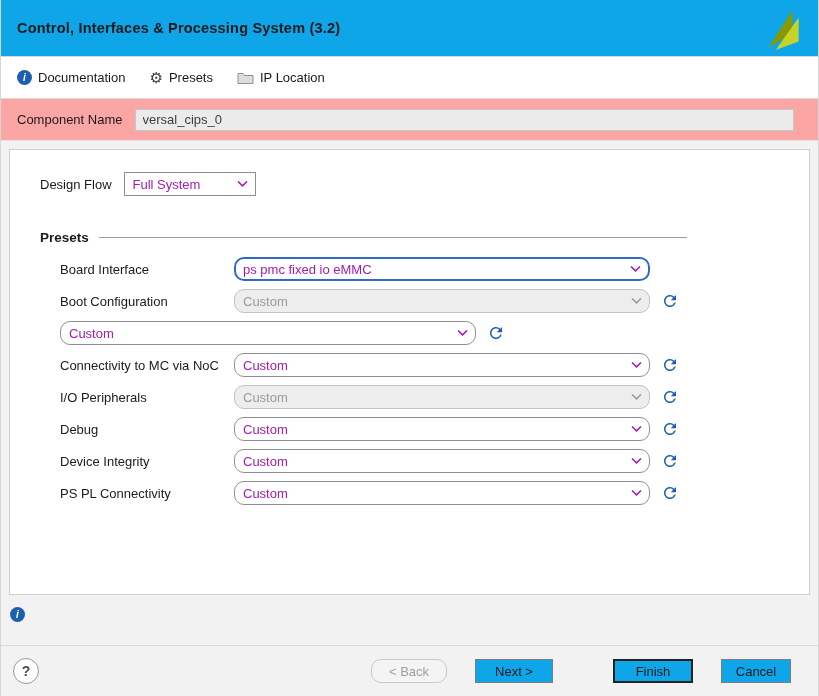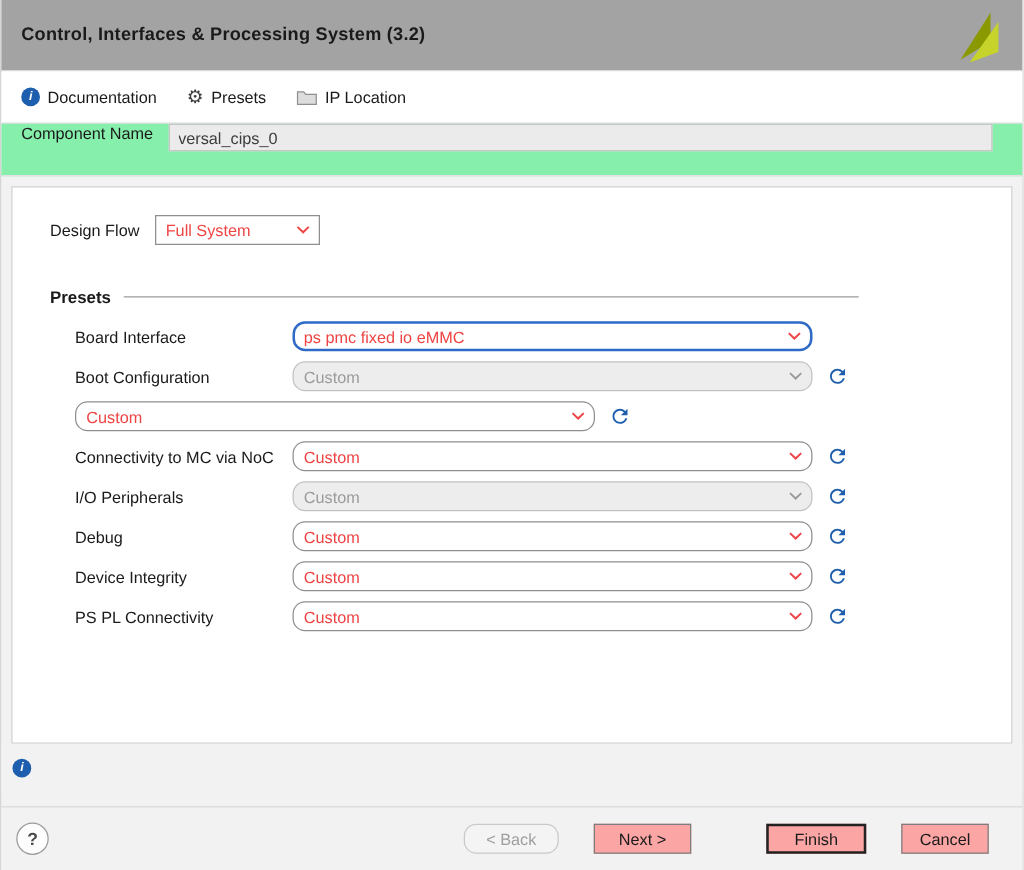--- a/index.html
+++ b/index.html
@@ -6,42 +6,42 @@
   html,body { background:#ffffff; }
   body { font-family: "Liberation Sans", sans-serif; }
   .window{
     position:relative; width:819px; height:696px;
     background:#f2f2f2; color:#1a1a1a; font-size:13px;
     border-left:1px solid #d6d6d6; border-right:1px solid #d6d6d6;
     overflow:hidden;
   }
   
   .titlebar{
-    height:57px; background:#a3a3a3; border-bottom:1px solid #d9d9d9;
+    height:57px; background:#0ea5e9; border-bottom:1px solid #d9d9d9;
     display:flex; align-items:center; justify-content:space-between;
     padding:0 14px 0 16px;
   }
   .title{ font-size:14.5px; font-weight:bold; letter-spacing:.2px; }
   .logo{ width:42px; height:46px; }
   
   .toolbar{
     height:42px; background:#ffffff; border-bottom:1px solid #d9d9d9;
     display:flex; align-items:center; gap:24px; padding:0 16px;
   }
   .tool-item{ display:flex; align-items:center; gap:6px; cursor:pointer; }
   .info-badge{
     width:15px; height:15px; border-radius:50%; background:#1d5fae; color:#fff;
     font-size:10px; font-weight:bold; font-style:italic;
     display:inline-flex; align-items:center; justify-content:center; flex:0 0 auto;
   }
   .gear{ font-size:15px; color:#3c3c3c; line-height:1; }
   
   .component-row{
-    height:42px; background:#86efac; border-bottom:1px solid #e2e2e2;
-    display:flex; padding:0 24px 0 16px;
+    height:42px; background:#fca5a5; border-bottom:1px solid #e2e2e2;
+    display:flex; align-items:center; padding:0 24px 0 16px;
   }
   .component-row label{ margin-right:12px; white-space:nowrap; }
   .component-input{
     flex:1; height:22px; background:#ebebeb; border:1px solid #c6c6c6;
     color:#3d3d3d; font-size:13px; font-family:"Liberation Sans",sans-serif;
     padding:0 7px; outline:none;
   }
   
   .main-area{ padding:8px 8px 0 8px; }
   .panel{
@@ -53,21 +53,21 @@
     display:flex; align-items:center; gap:10px;
     margin:34px 0 8px 30px; width:647px;
     font-weight:bold; font-size:13.5px;
   }
   .presets-header .rule{ flex:1; border-top:1px solid #9b9b9b; height:0; }
   .preset-row{ display:flex; align-items:center; height:32px; margin-left:50px; }
   .row-label{ width:174px; flex:0 0 174px; }
   
   .dropdown{
     position:relative; height:24px; background:#ffffff;
-    border:1px solid #8f8f8f; color:#ef4444;
+    border:1px solid #8f8f8f; color:#a21caf;
     display:flex; align-items:center; padding:0 24px 0 8px; cursor:pointer;
   }
   .dropdown.small{ width:132px; }
   .dropdown.wide{ width:416px;border-radius:10px; }
   .dropdown .chevron{ position:absolute; right:7px; top:50%; transform:translateY(-50%); display:flex; }
   .dropdown.focused{ border:2px solid #2f6bc6; padding-left:7px; }
   .dropdown.disabled{ background:#ededed; border-color:#c2c2c2; color:#9b9b9b; cursor:default; }
   .dd-value{ white-space:nowrap; overflow:hidden; }
   
   .refresh-btn{
@@ -88,21 +88,21 @@
     padding:0 27px 0 12px;
   }
   .help-btn{
     width:26px; height:26px; border-radius:50%；;
     border:1px solid #9a9a9a; border-radius:50%; background:#fdfdfd;
     color:#4a4a4a; font-size:14px; font-weight:bold; cursor:pointer;
     display:flex; align-items:center; justify-content:center;
   }
   .btn-group{ display:flex; align-items:center; gap:28px; }
   .btn{
-    height:24px; background:#fca5a5; border:1px solid #7d7d7d; color:#1a1a1a;
+    height:24px; background:#0ea5e9; border:1px solid #7d7d7d; color:#1a1a1a;
     font-size:13px; font-family:"Liberation Sans",sans-serif; cursor:pointer;
     padding:0 10px; min-width:70px; text-align:center;
   }
   .btn.back{ color:#9e9e9e; border-color:#c9c9c9; background:#f4f4f4; cursor:default; min-width:76px;border-radius:10px; }
   .btn.next{ min-width:78px; }
   .btn.finish{ min-width:80px; border:2px solid #222222;margin-left:32px; }
   .btn.cancel{ min-width:70px; }
 </style>
 </head>
 <body>

